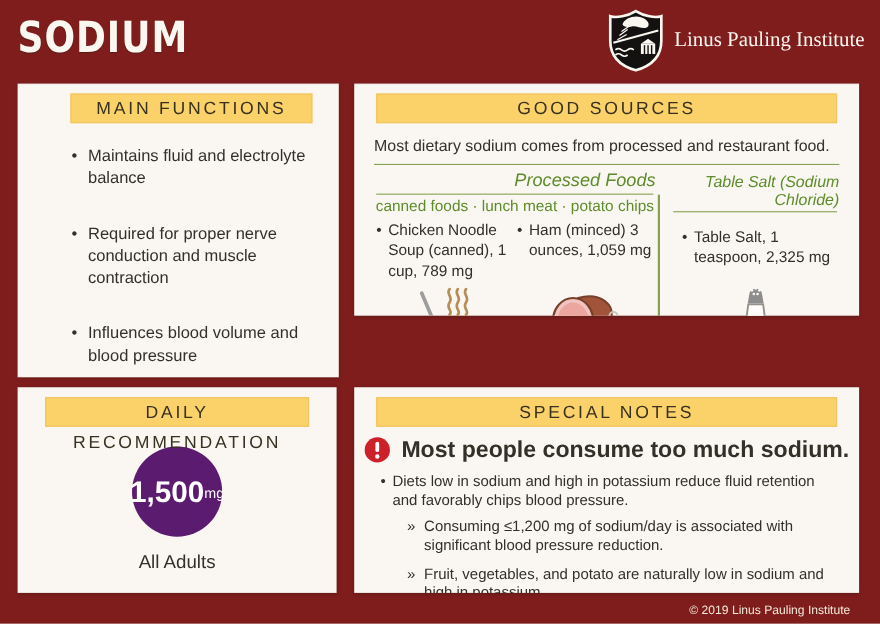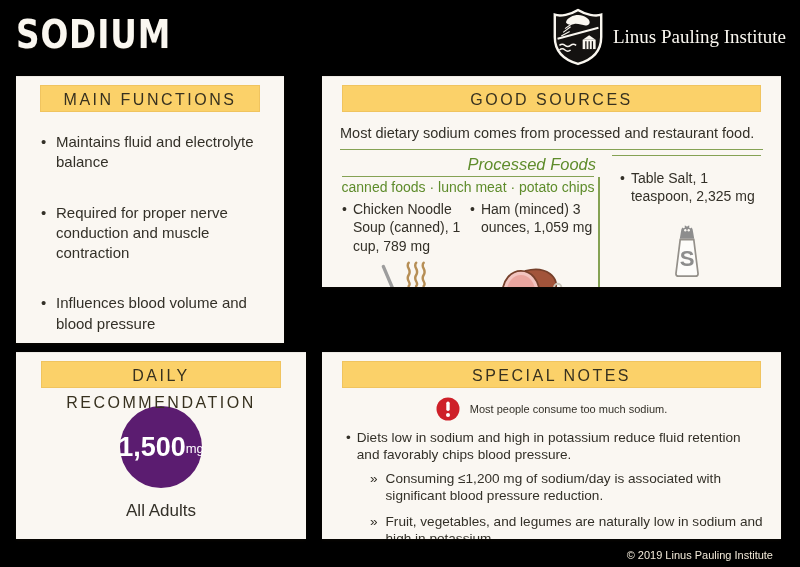--- a/index.html
+++ b/index.html
@@ -1,19 +1,19 @@
 <!DOCTYPE html>
 <html><head>
 <meta charset="utf-8">
 <style>
   html,body{margin:0;padding:0;}
   .page{
     position:relative;
     width:800px;height:567px;
-    background:#000000;
+    background:#7f1d1d;
     font-family:"Liberation Sans","DejaVu Sans",sans-serif;
     color:#333028;
     overflow:hidden;
   }
   
   .hdr-title{
     position:absolute;left:16px;top:12px;
     font-family:"DejaVu Sans","Liberation Sans",sans-serif;
     font-size:39px;font-weight:bold;color:#faf7f0;
     letter-spacing:1px;
@@ -26,21 +26,21 @@
   }
   .logo-text{line-height:1.12;}
   .logo-line1{font-family:"Liberation Serif","DejaVu Serif",serif;font-weight:bold;font-size:15px;}
   .logo-line2{font-family:"Liberation Serif","DejaVu Serif",serif;font-size:19px;}
   
   .card{
     position:absolute;background:#faf7f2;
     box-shadow:0 1px 3px rgba(35,26,12,.35), inset 0 1px 0 rgba(0,0,0,.05);
     overflow:hidden;
   }
-  .card-mf{left:16px;top:76px;width:268px;height:267px;}
+  .card-mf{left:16px;top:76px;width:268px;height:267px;padding-left:24px;}
   .card-gs{left:322px;top:76px;width:459px;height:211px;}
   .card-dr{left:16px;top:352px;width:290px;height:187px;}
   .card-sn{left:322px;top:352px;width:459px;height:187px;}
   .bar{
     height:27px;line-height:27px;
     background:#fbd169;border:1px solid #f0c45f;box-sizing:border-box;
     text-align:center;font-size:16px;letter-spacing:2.5px;color:#37311f;
   }
   .card-mf .bar{margin:9px 24px 0;}
   .card-gs .bar{margin:9px 20px 0;}
@@ -74,21 +74,21 @@
   .dr-circle{
     width:82px;height:82px;border-radius:50%;background:#5b1c70;
     margin:18px auto 0;display:flex;align-items:center;justify-content:center;
     color:#fff;
   }
   .dr-amount{font-size:27px;font-weight:bold;line-height:1;}
   .dr-unit{font-size:13px;margin-top:3px;}
   .dr-aud{text-align:center;font-size:17px;margin-top:13px;}
   
   .sn-alert{display:flex;align-items:center;justify-content:center;gap:10px;margin-top:9px;}
-  .sn-alert-text{font-weight:normal;font-size:11px;}
+  .sn-alert-text{font-weight:bold;font-size:21px;}
   .sn-list{margin:8px 18px 0 22px;font-size:13.6px;line-height:1.26;}
   .sn-note{display:flex;}
   .sn-subs{margin:7px 0 0 26px;}
   .sn-sub{display:flex;margin-bottom:8px;}
   .sn-chev{margin-right:8px;}
   
   .footer{position:absolute;right:27px;bottom:6px;font-size:11px;color:#f2ead9;}
 </style>
 </head>
 <body>
@@ -164,20 +164,21 @@
                 <ellipse cx="25" cy="28" rx="20" ry="23" fill="#f2c4bf" stroke="#76402b" stroke-width="2"></ellipse>
                 <ellipse cx="25" cy="28" rx="15.5" ry="18.5" fill="#eaa69f"></ellipse>
                 <circle cx="25" cy="28" r="4.2" fill="#ffffff"></circle>
               </svg>
             </div>
           </div>
           <div class="gs-foot">mg = potassium</div>
         </div>
         <div class="gs-vdiv"></div>
         <div class="gs-right">
+          <h3 class="col-title small">Table Salt (Sodium Chloride)</h3>
           <hr class="col-underline">
           <div class="gs-item">
             <span class="dot">•</span>
             <span>Table Salt, 1 teaspoon, 2,325 mg</span>
           </div>
           <div class="gs-salt-icon">
             <svg width="34" height="62" viewBox="0 0 40 70">
               <path d="M13 14 a7 7 0 0 1 14 0 l1.5 9 h-17 z" fill="#8d8d8d"></path>
               <circle cx="16" cy="9" r="1.5" fill="#faf7f2"></circle>
                 <circle cx="20" cy="7" r="1.5" fill="#faf7f2"></circle>
@@ -217,20 +218,20 @@
         <span class="sn-dot">•</span>
         <span>Diets low in sodium and high in potassium reduce fluid retention and favorably chips blood pressure.</span>
       </div>
       <div class="sn-subs">
         <div class="sn-sub">
           <span class="sn-chev">»</span>
           <span>Consuming ≤1,200 mg of sodium/day is associated with significant blood pressure reduction.</span>
         </div>
         <div class="sn-sub">
           <span class="sn-chev">»</span>
-          <span>Fruit, vegetables, and legumes are naturally low in sodium and high in potassium.</span>
+          <span>Fruit, vegetables, and potato are naturally low in sodium and high in potassium.</span>
         </div>
       </div>
     </div>
   </section>
 
   <div class="footer">© 2019 Linus Pauling Institute</div>
 </div>
 
 </body></html>

